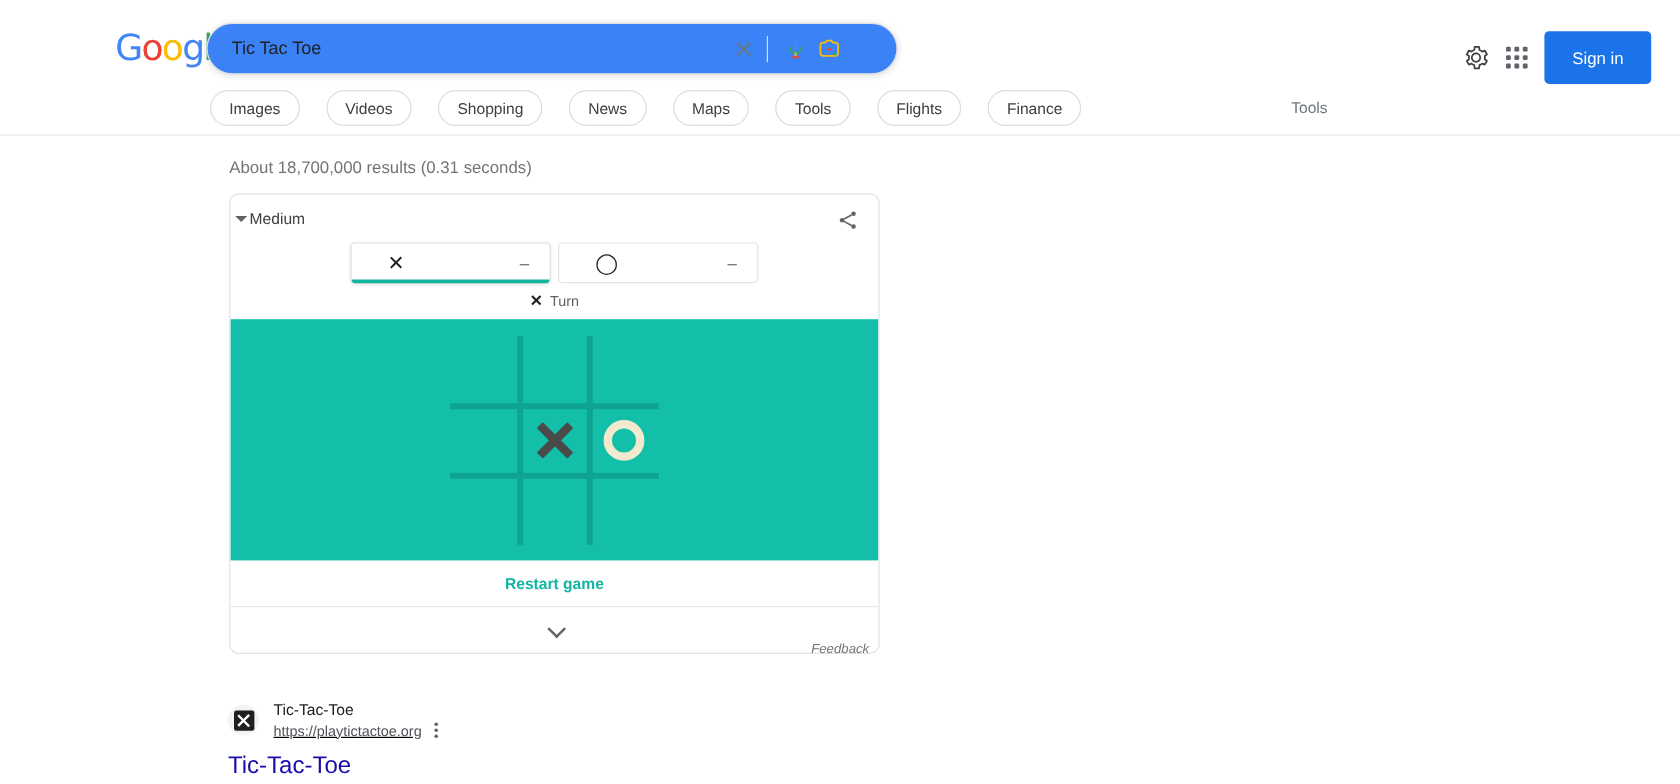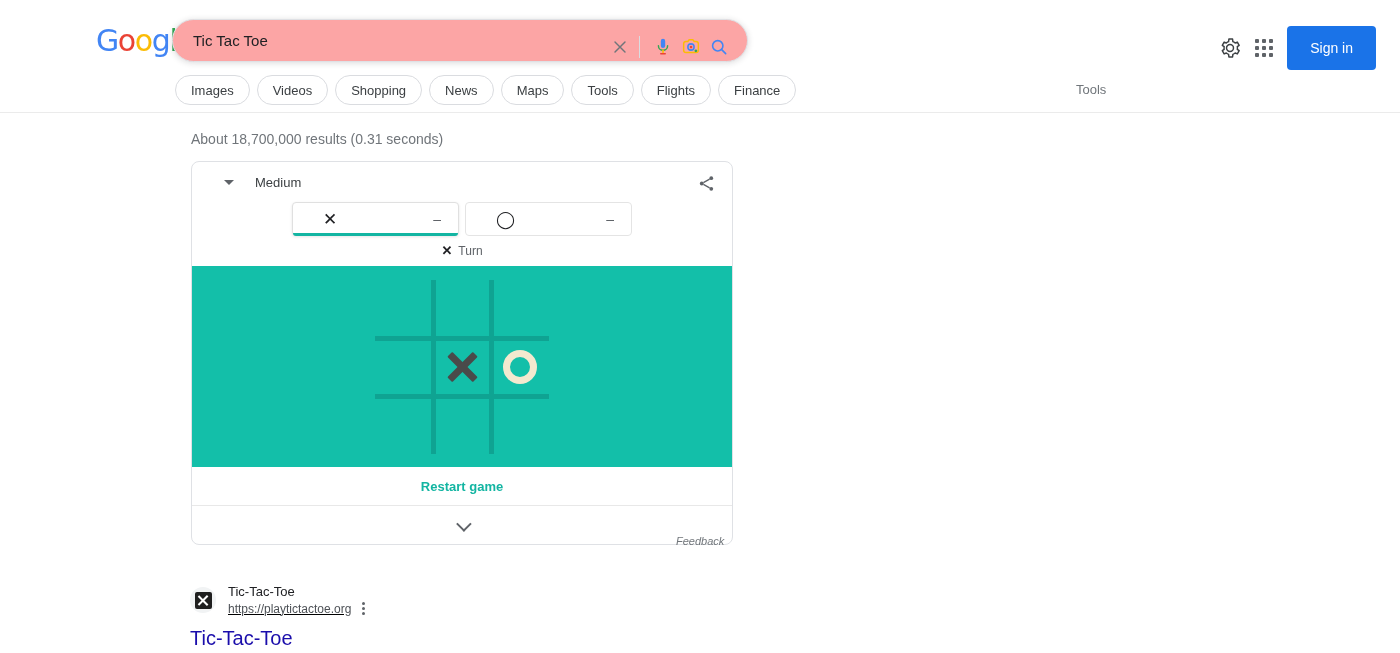--- a/index.html
+++ b/index.html
@@ -36,24 +36,24 @@
   .logo .y { color: #FBBC05; }
   .logo .g { color: #34A853; }
 
   
   .searchbar {
     position: absolute;
     left: 172px; top: 19px;
     width: 576px; height: 43px;
     border: 1px solid #dfe1e5;
     border-radius: 24px;
-    background: #fca5a5;
+    background: #3b82f6;
     box-shadow: 0 1px 6px rgba(32,33,36,.16);
     display: flex;
-    align-items: flex-end;
+    align-items: center;
   }
   .search-input {
     flex: 1;
     border: none;
     outline: none;
     background: transparent;
     font-family: "Liberation Sans", sans-serif;
     font-size: 15px;
     color: #202124;
     padding: 0 14px 0 20px;
@@ -67,21 +67,21 @@
   }
   .sb-divider {
     width: 1px; height: 22px; background: #dadce0;
     margin: 0 9px 0 5px;
   }
 
   
   .chips {
     position: absolute;
     left: 175px; top: 75px;
-    display: flex; gap: 7px;
+    display: flex; gap: 22px;
   }
   .chip {
     height: 30px;
     padding: 0 15px;
     border: 1px solid #dadce0;
     border-radius: 16px;
     font-size: 13px;
     color: #3c4043;
     display: flex; align-items: center;
     background: #fff;
@@ -132,22 +132,22 @@
     background: #fff;
     border: 1px solid #dfe1e5;
     border-radius: 8px;
     overflow: hidden;
   }
 
   .game-top { position: relative; height: 104px; }
 
   .difficulty {
     position: absolute;
-    left: 32px; top: 13px;
-    display: flex; align-items: center; gap: 21px;
+    left: 4px; top: 13px;
+    display: flex; align-items: center; gap: 2px;
     cursor: pointer;
   }
   .tri-down {
     width: 0; height: 0;
     border-left: 5px solid transparent;
     border-right: 5px solid transparent;
     border-top: 5px solid #5f6368;
   }
   .difficulty-label { font-size: 13px; color: #3c4043; font-weight: 500; }
 

